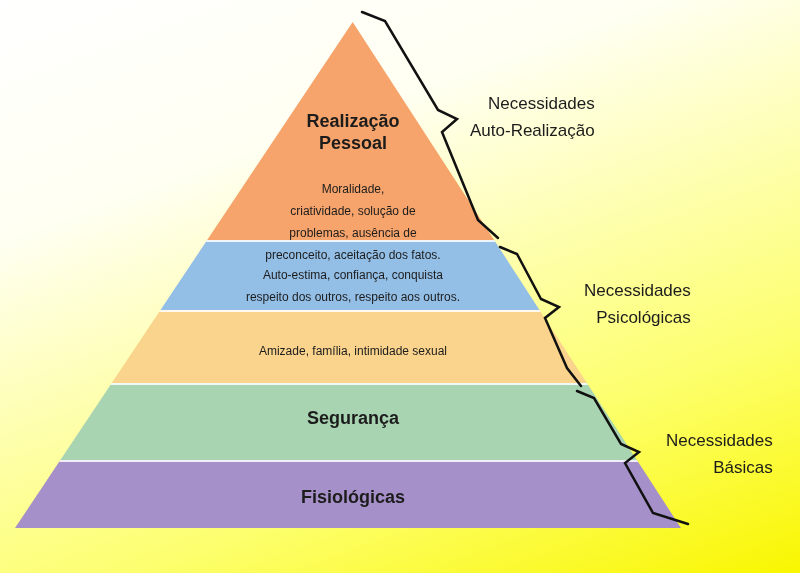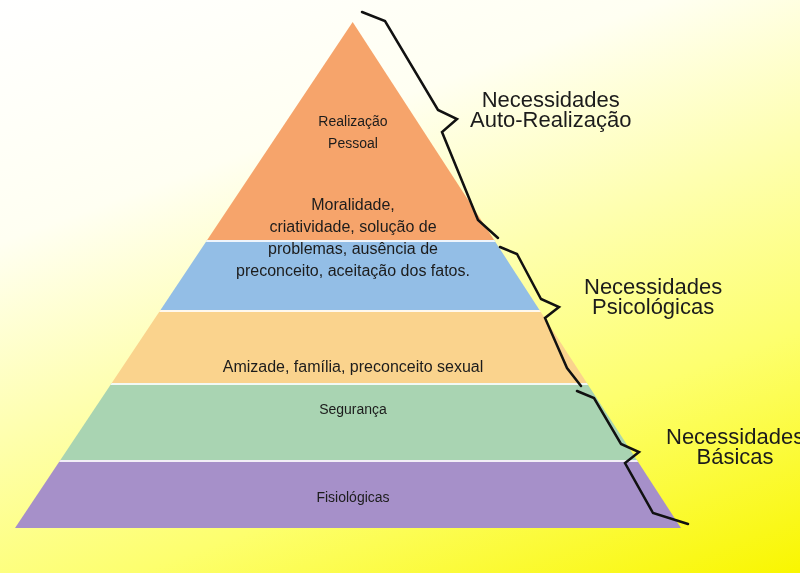--- a/index.html
+++ b/index.html
@@ -38,41 +38,41 @@
 
   .level-text {
     position: absolute;
     left: 113px;
     width: 480px;
     text-align: center;
     white-space: pre-line;
     line-height: 22px;
   }
   .level-text .t-title {
-    font-weight: normal;
-    font-size: 14px;
+    font-weight: bold;
+    font-size: 18px;
     white-space: pre-line;
   }
   .level-text .t-desc {
-    font-size: 16px;
+    font-size: 12px;
     white-space: pre-line;
-    margin-top: 18px;
+    margin-top: 2px;
   }
   .lt1 { top: 88px; }
   .lt2 { top: 240px; }
   .lt3 { top: 316px; }
-  .lt4 { top: 376px; }
+  .lt4 { top: 385px; }
   .lt5 { top: 464px; }
 
   .group-label {
     position: absolute;
-    font-size: 22px;
-    line-height: 20px;
+    font-size: 17px;
+    line-height: 27px;
     white-space: pre-line;
-    text-align: center;
+    text-align: right;
   }
   .gl1 { left: 470px; top: 90px; }
   .gl2 { left: 584px; top: 277px; }
   .gl3 { left: 666px; top: 427px; }
 
   .braces {
     position: absolute;
     left: 0; top: 0;
     width: 800px;
     height: 573px;
@@ -102,24 +102,26 @@
   <div class="level-text lt1">
     <div class="t-title">Realização
 Pessoal</div>
     <div class="t-desc">Moralidade,
 criatividade, solução de
 problemas, ausência de
 preconceito, aceitação dos fatos.</div>
   </div>
 
   <div class="level-text lt2">
+    <div class="t-desc">Auto-estima, confiança, conquista
+respeito dos outros, respeito aos outros.</div>
   </div>
 
   <div class="level-text lt3">
-    <div class="t-desc">Amizade, família, preconceito sexual</div>
+    <div class="t-desc">Amizade, família, intimidade sexual</div>
   </div>
 
   <div class="level-text lt4">
     <div class="t-title">Segurança</div>
   </div>
 
   <div class="level-text lt5">
     <div class="t-title">Fisiológicas</div>
   </div>
 

